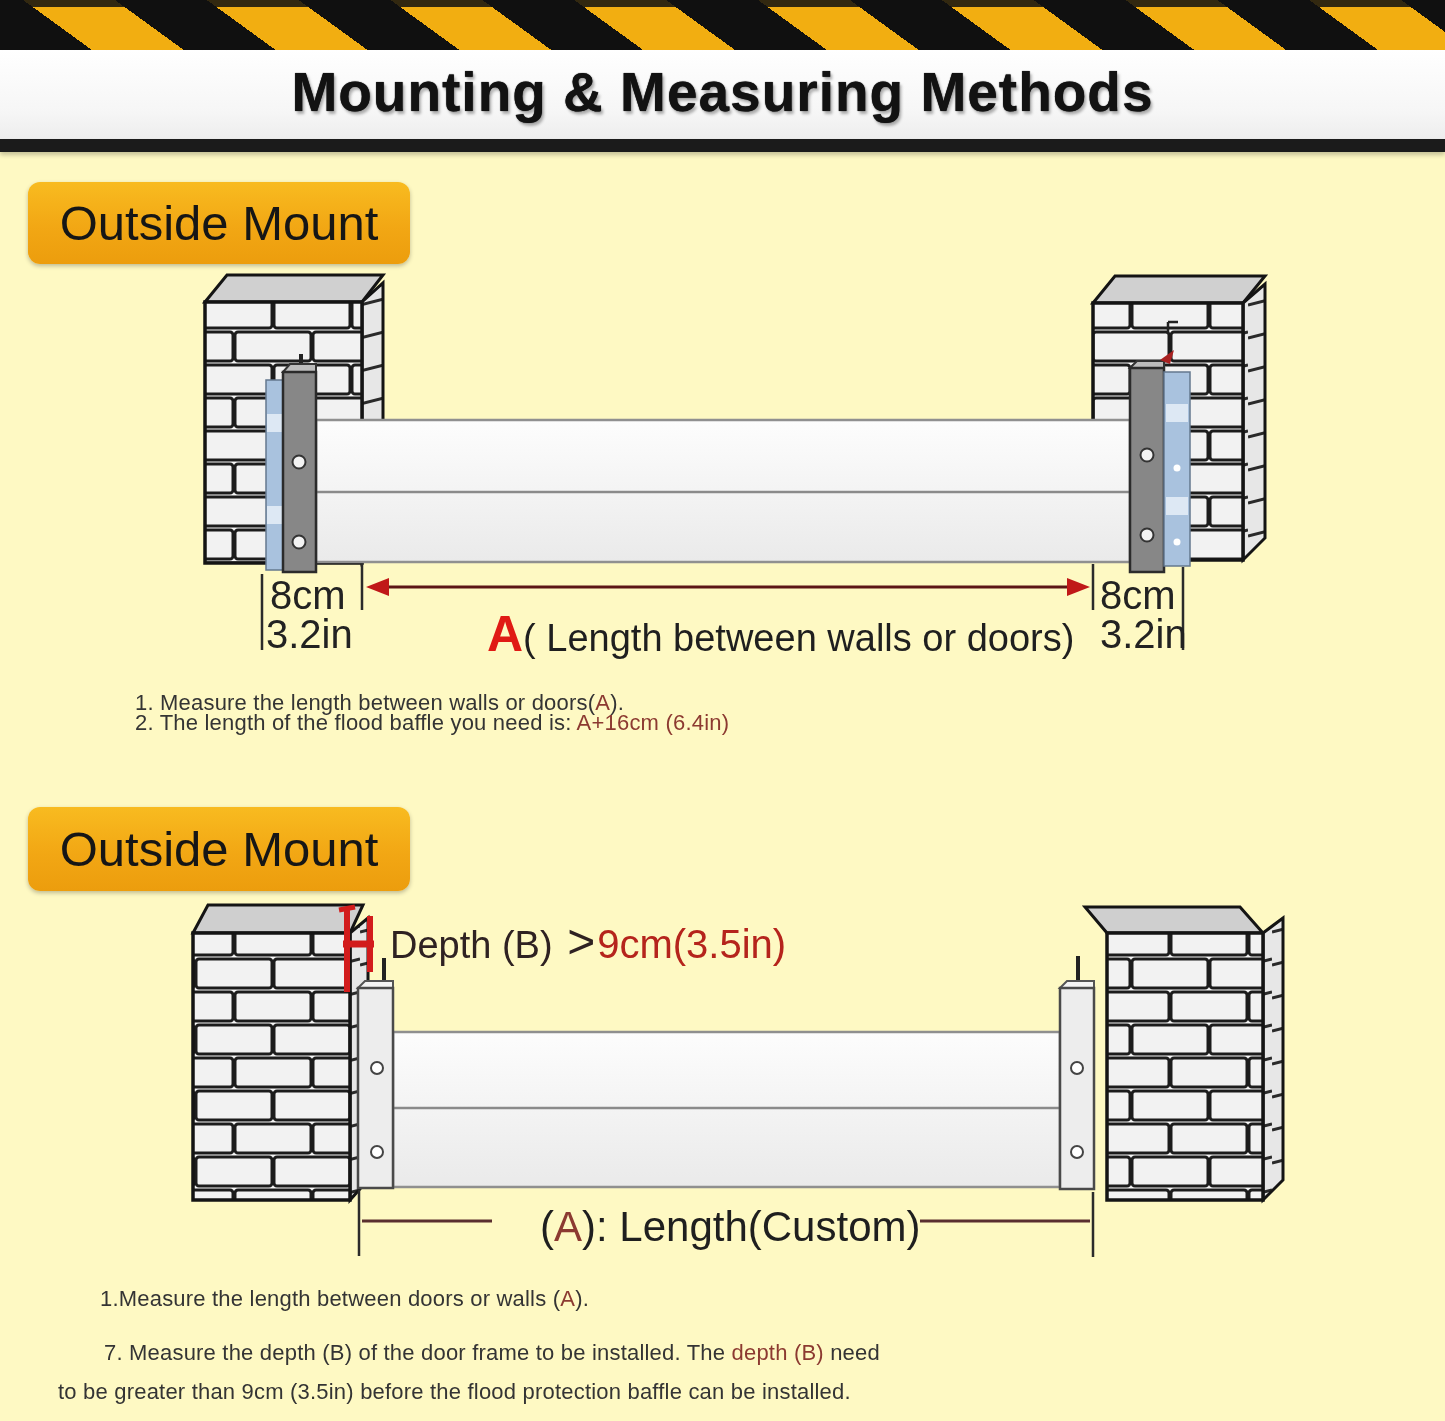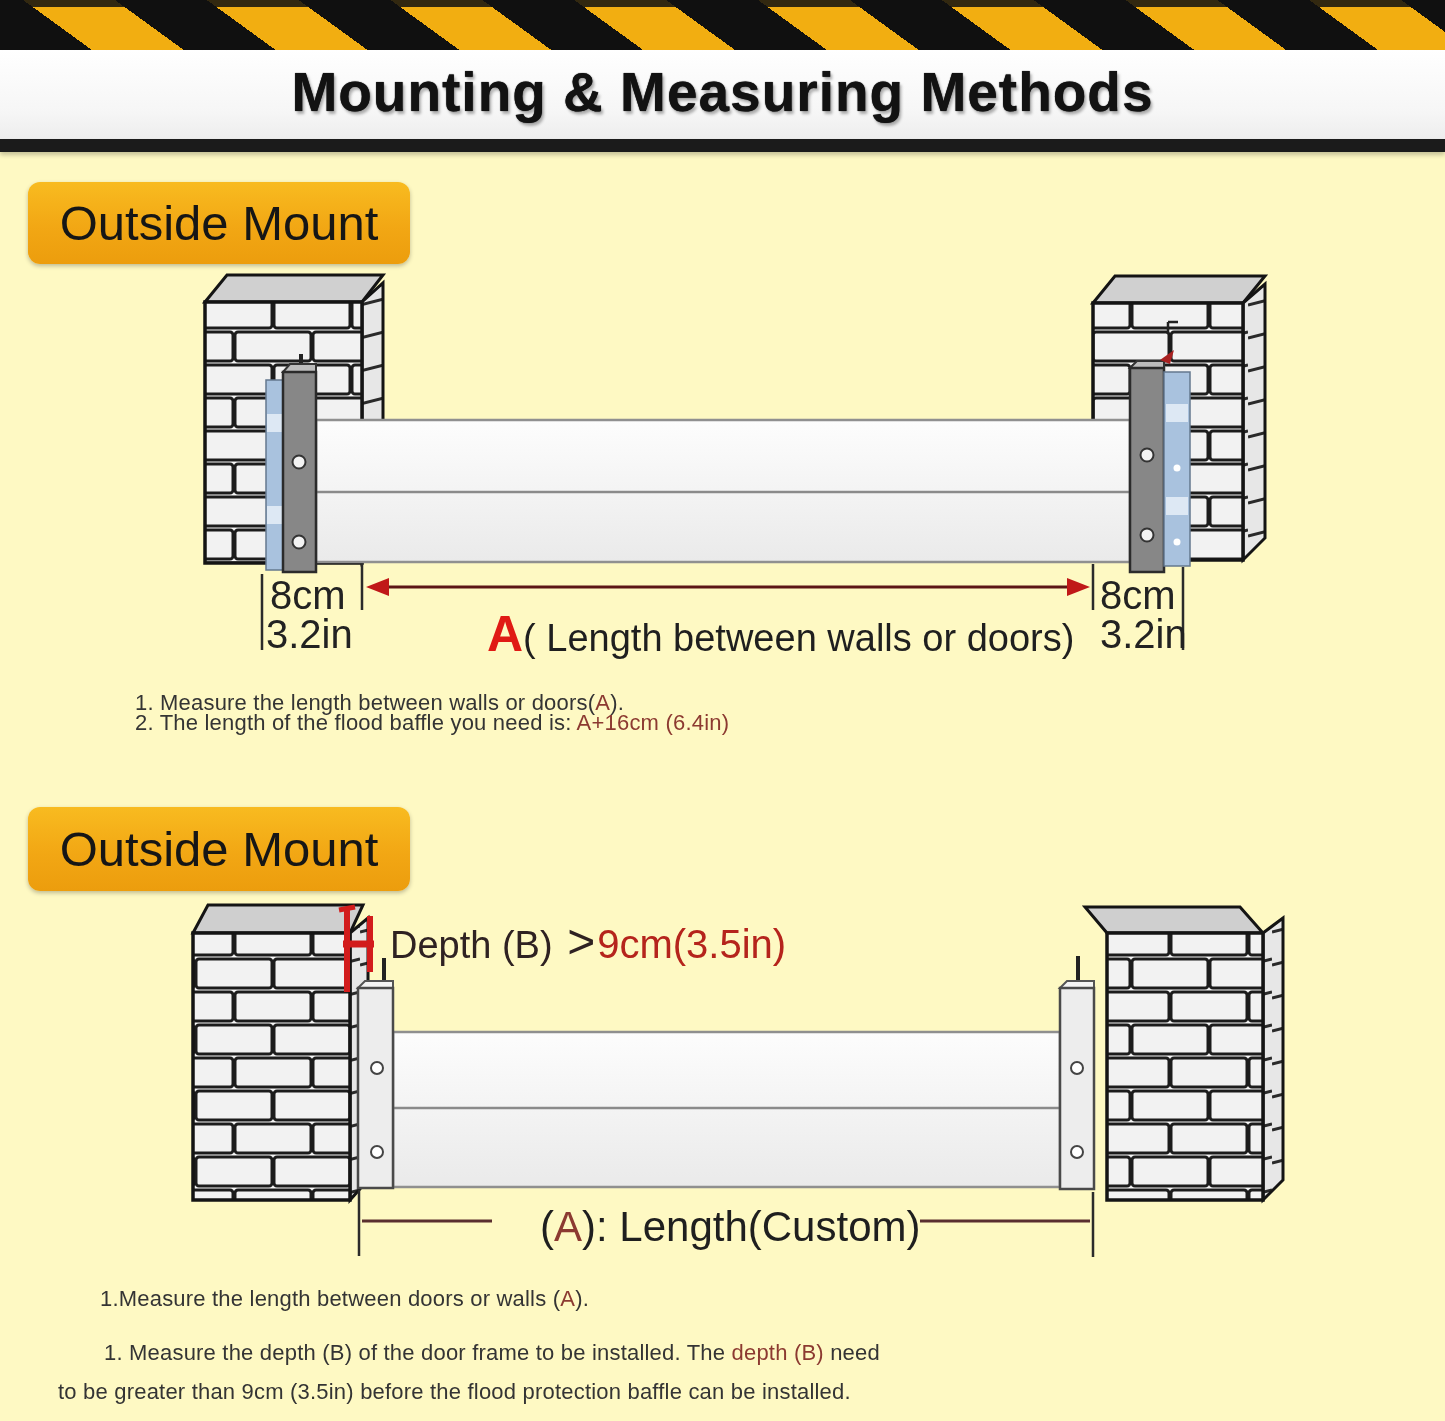--- a/index.html
+++ b/index.html
@@ -186,16 +186,16 @@
     <g>
       <line x1="359" y1="1190" x2="359" y2="1256" stroke="#2b2b2b" stroke-width="2.5"></line>
       <line x1="362" y1="1221" x2="492" y2="1221" stroke="#5a2f2f" stroke-width="3"></line>
       <line x1="920" y1="1221" x2="1090" y2="1221" stroke="#5a2f2f" stroke-width="3"></line>
       <line x1="1093" y1="1192" x2="1093" y2="1257" stroke="#2b2b2b" stroke-width="2.5"></line>
       <text x="540" y="1241" font-size="42" fill="#1f1f1f"><tspan>(</tspan><tspan fill="#8c3a31">A</tspan><tspan>): Length(Custom)</tspan></text>
     </g>
   </svg>
 
   <div class="step" style="left:100px;top:1286px"><span>1.Measure the length between doors or walls (</span><span class="maroon">A</span><span>).</span></div>
-  <div class="step" style="left:104px;top:1340px"><span>1. Measure the depth (B) of the door frame to be installed. The </span><span class="maroon">depth (B)</span><span> need</span></div>
+  <div class="step" style="left:104px;top:1340px"><span>7. Measure the depth (B) of the door frame to be installed. The </span><span class="maroon">depth (B)</span><span> need</span></div>
   <div class="step" style="left:58px;top:1379px">to be greater than 9cm (3.5in) before the flood protection baffle can be installed.</div>
 
 </div>
 
 </body></html>

